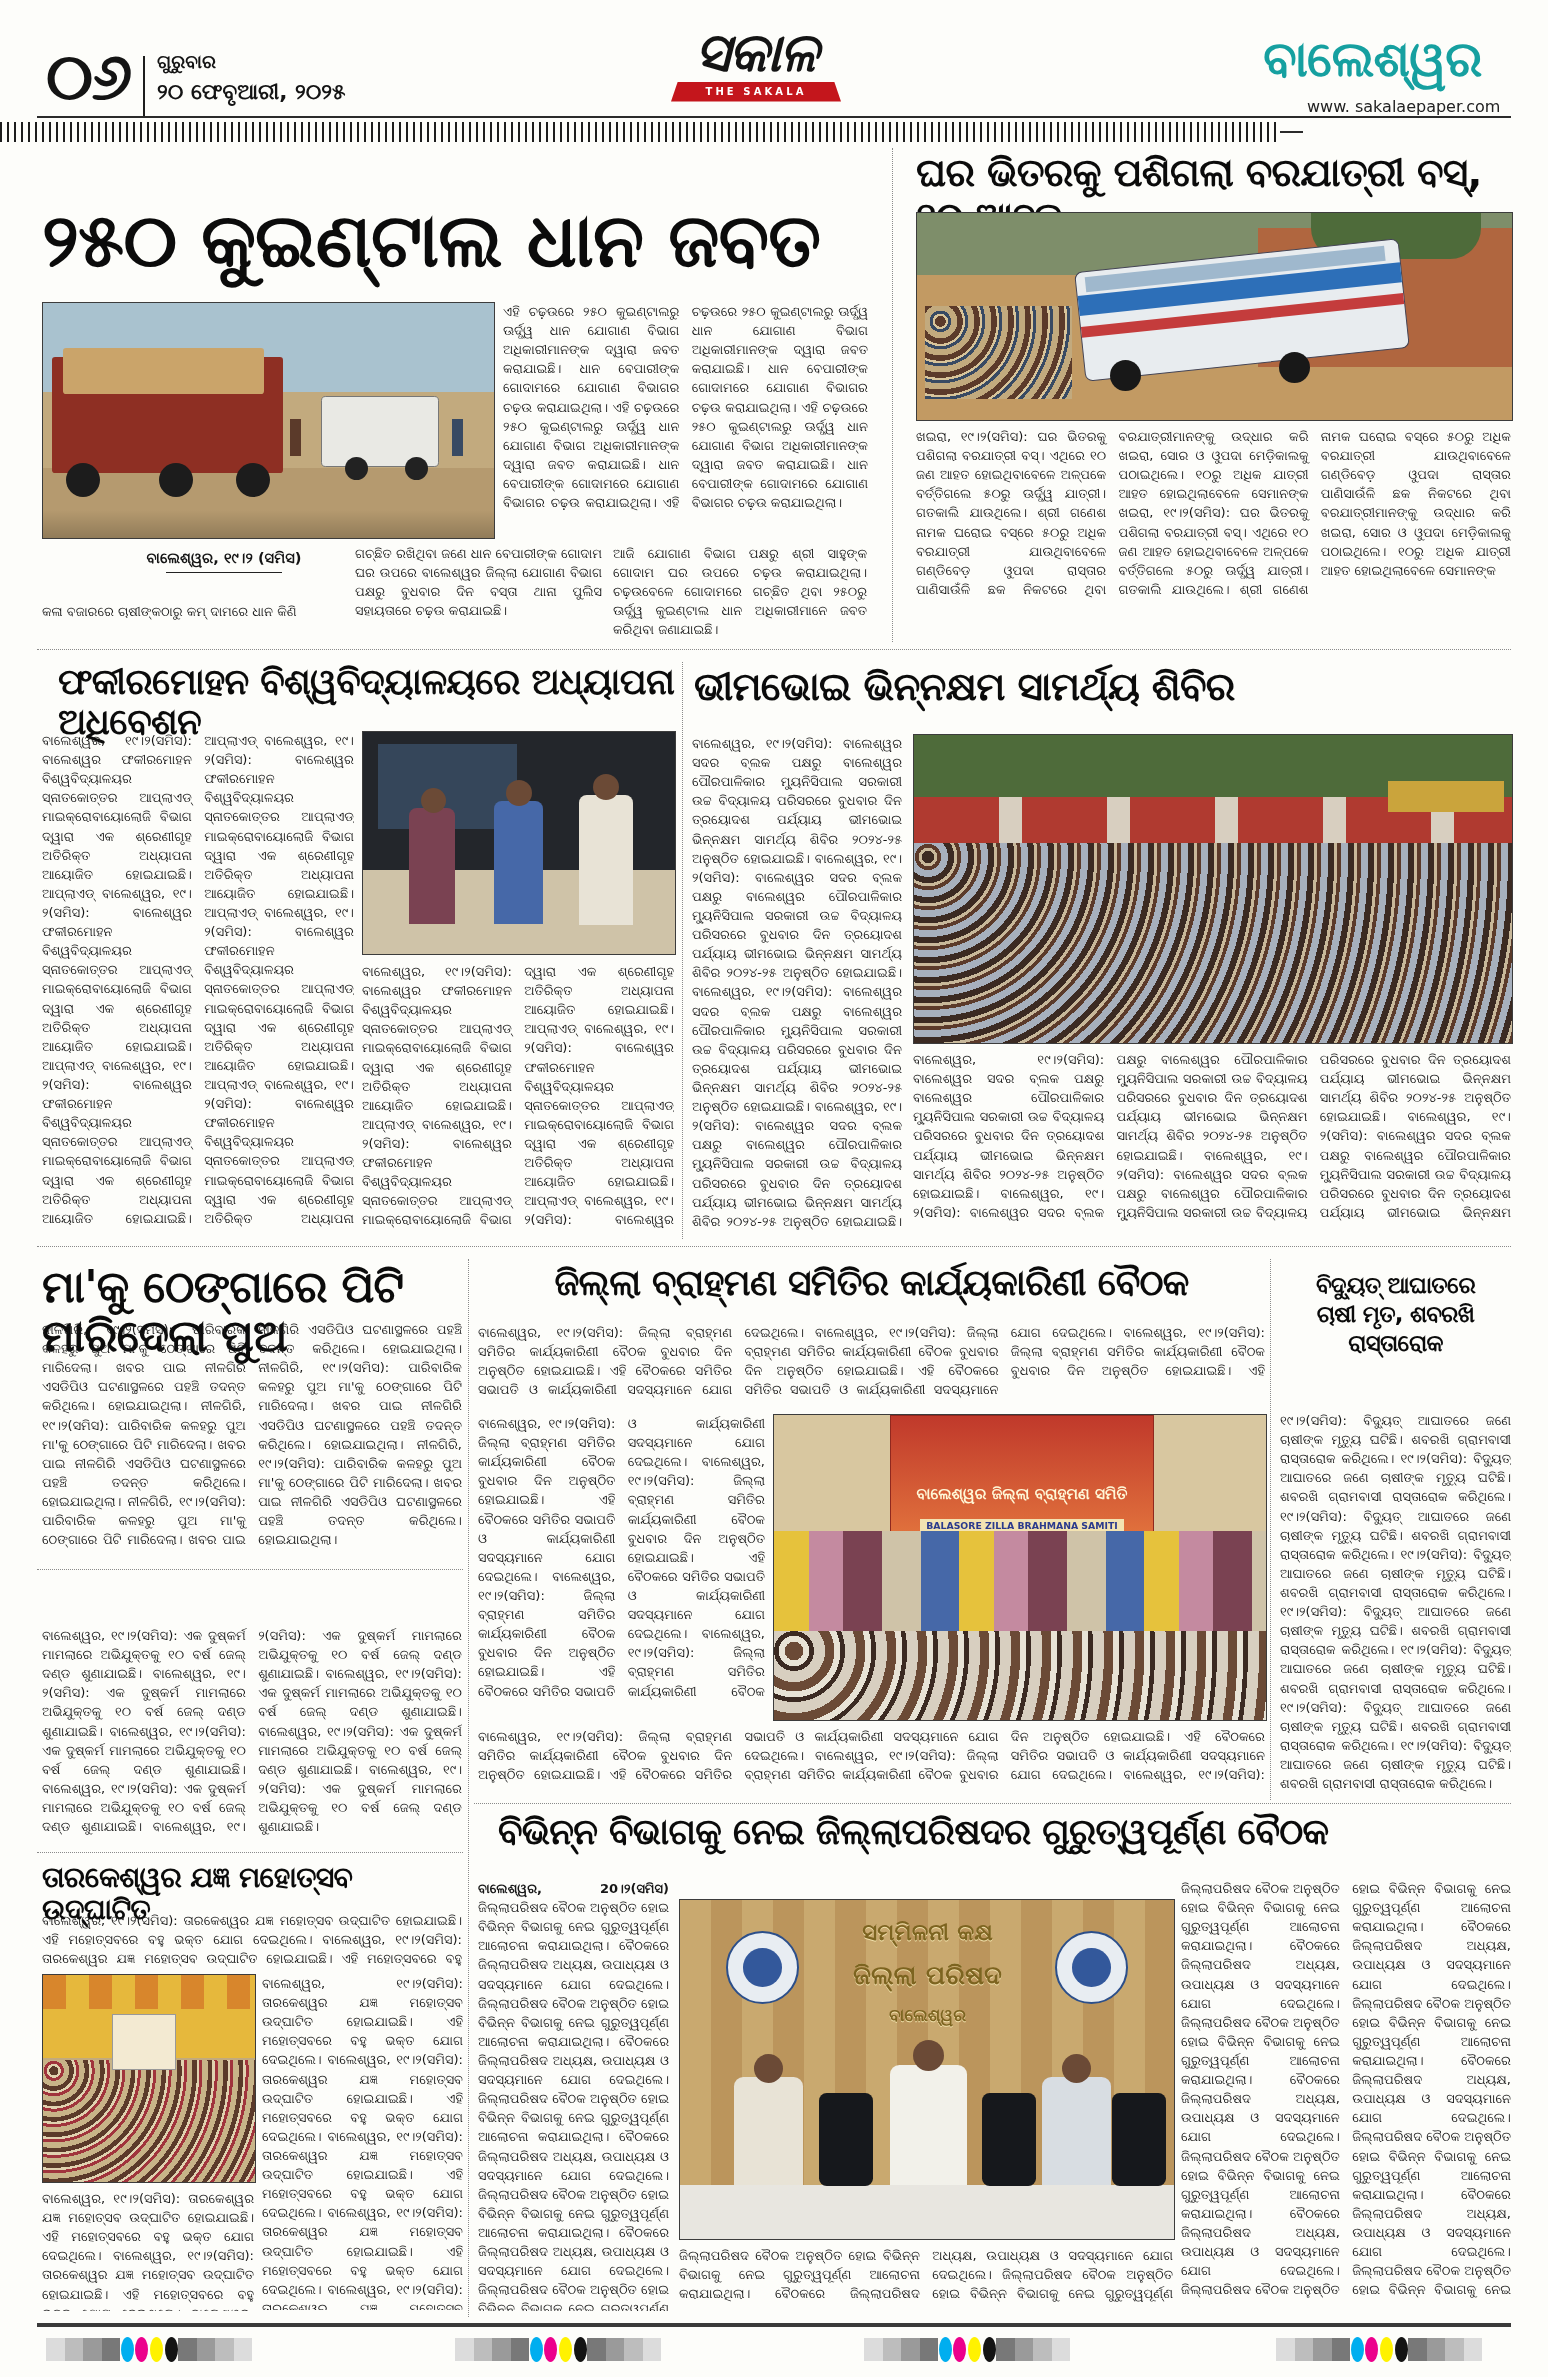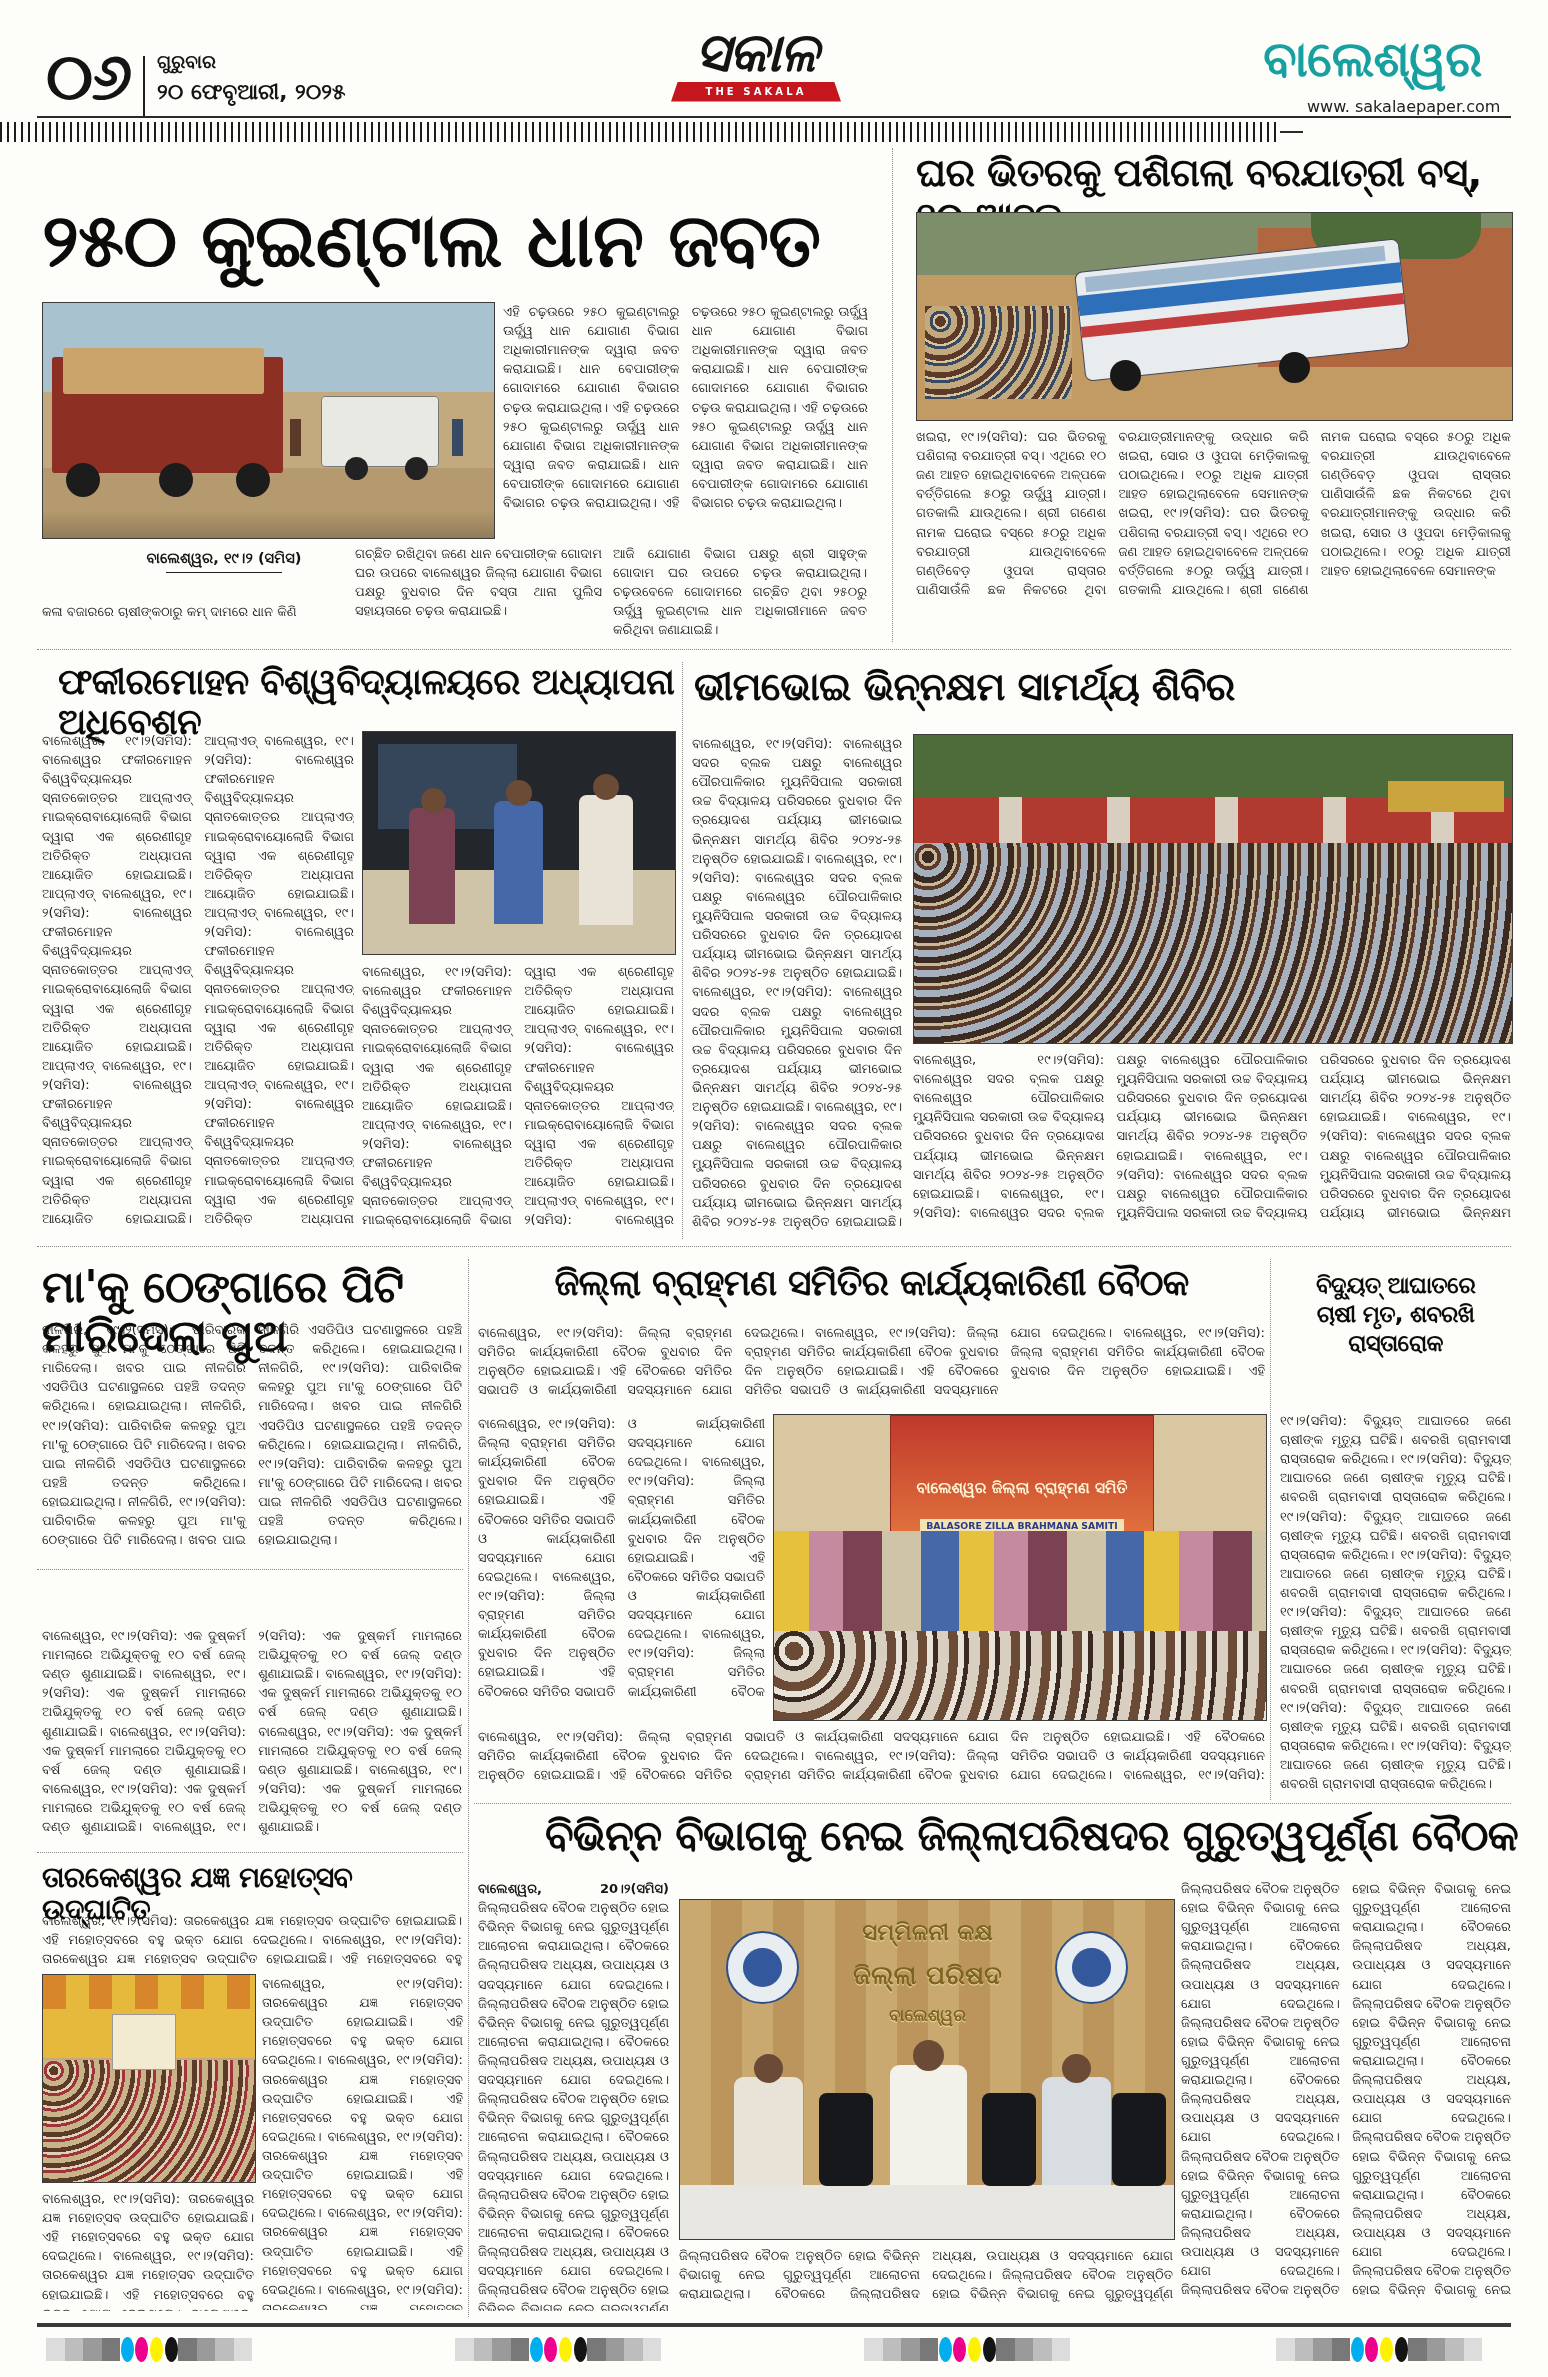--- a/index.html
+++ b/index.html
@@ -170,40 +170,40 @@
   <div class="abs headline" style="left:478px;top:1263px;width:787px;font-size:36px;text-align:center;">ଜିଲ୍ଲା ବ୍ରାହ୍ମଣ ସମିତିର କାର୍ଯ୍ୟକାରିଣୀ ବୈଠକ</div>
 
   <div class="abs bodytext cols3" style="left:478px;top:1323px;width:787px;height:85px;">ବାଲେଶ୍ୱର, ୧୯।୨(ସମିସ): ଜିଲ୍ଲା ବ୍ରାହ୍ମଣ ସମିତିର କାର୍ଯ୍ୟକାରିଣୀ ବୈଠକ ବୁଧବାର ଦିନ ଅନୁଷ୍ଠିତ ହୋଇଯାଇଛି। ଏହି ବୈଠକରେ ସମିତିର ସଭାପତି ଓ କାର୍ଯ୍ୟକାରିଣୀ ସଦସ୍ୟମାନେ ଯୋଗ ଦେଇଥିଲେ। ବାଲେଶ୍ୱର, ୧୯।୨(ସମିସ): ଜିଲ୍ଲା ବ୍ରାହ୍ମଣ ସମିତିର କାର୍ଯ୍ୟକାରିଣୀ ବୈଠକ ବୁଧବାର ଦିନ ଅନୁଷ୍ଠିତ ହୋଇଯାଇଛି। ଏହି ବୈଠକରେ ସମିତିର ସଭାପତି ଓ କାର୍ଯ୍ୟକାରିଣୀ ସଦସ୍ୟମାନେ ଯୋଗ ଦେଇଥିଲେ। ବାଲେଶ୍ୱର, ୧୯।୨(ସମିସ): ଜିଲ୍ଲା ବ୍ରାହ୍ମଣ ସମିତିର କାର୍ଯ୍ୟକାରିଣୀ ବୈଠକ ବୁଧବାର ଦିନ ଅନୁଷ୍ଠିତ ହୋଇଯାଇଛି। ଏହି ବୈଠକରେ ସମିତିର ସଭାପତି ଓ କାର୍ଯ୍ୟକାରିଣୀ ସଦସ୍ୟମାନେ ଯୋଗ ଦେଇଥିଲେ।</div>
 
   <div class="abs bodytext cols2" style="left:478px;top:1414px;width:287px;height:305px;">ବାଲେଶ୍ୱର, ୧୯।୨(ସମିସ): ଜିଲ୍ଲା ବ୍ରାହ୍ମଣ ସମିତିର କାର୍ଯ୍ୟକାରିଣୀ ବୈଠକ ବୁଧବାର ଦିନ ଅନୁଷ୍ଠିତ ହୋଇଯାଇଛି। ଏହି ବୈଠକରେ ସମିତିର ସଭାପତି ଓ କାର୍ଯ୍ୟକାରିଣୀ ସଦସ୍ୟମାନେ ଯୋଗ ଦେଇଥିଲେ। ବାଲେଶ୍ୱର, ୧୯।୨(ସମିସ): ଜିଲ୍ଲା ବ୍ରାହ୍ମଣ ସମିତିର କାର୍ଯ୍ୟକାରିଣୀ ବୈଠକ ବୁଧବାର ଦିନ ଅନୁଷ୍ଠିତ ହୋଇଯାଇଛି। ଏହି ବୈଠକରେ ସମିତିର ସଭାପତି ଓ କାର୍ଯ୍ୟକାରିଣୀ ସଦସ୍ୟମାନେ ଯୋଗ ଦେଇଥିଲେ। ବାଲେଶ୍ୱର, ୧୯।୨(ସମିସ): ଜିଲ୍ଲା ବ୍ରାହ୍ମଣ ସମିତିର କାର୍ଯ୍ୟକାରିଣୀ ବୈଠକ ବୁଧବାର ଦିନ ଅନୁଷ୍ଠିତ ହୋଇଯାଇଛି। ଏହି ବୈଠକରେ ସମିତିର ସଭାପତି ଓ କାର୍ଯ୍ୟକାରିଣୀ ସଦସ୍ୟମାନେ ଯୋଗ ଦେଇଥିଲେ। ବାଲେଶ୍ୱର, ୧୯।୨(ସମିସ): ଜିଲ୍ଲା ବ୍ରାହ୍ମଣ ସମିତିର କାର୍ଯ୍ୟକାରିଣୀ ବୈଠକ ବୁଧବାର ଦିନ ଅନୁଷ୍ଠିତ ହୋଇଯାଇଛି। ଏହି ବୈଠକରେ ସମିତିର ସଭାପତି ଓ କାର୍ଯ୍ୟକାରିଣୀ ସଦସ୍ୟମାନେ ଯୋଗ ଦେଇଥିଲେ। ବାଲେଶ୍ୱର, ୧୯।୨(ସମିସ): ଜିଲ୍ଲା ବ୍ରାହ୍ମଣ ସମିତିର କାର୍ଯ୍ୟକାରିଣୀ ବୈଠକ ବୁଧବାର ଦିନ ଅନୁଷ୍ଠିତ ହୋଇଯାଇଛି। ଏହି ବୈଠକରେ ସମିତିର ସଭାପତି ଓ କାର୍ଯ୍ୟକାରିଣୀ ସଦସ୍ୟମାନେ ଯୋଗ ଦେଇଥିଲେ।</div>
 
   <div class="abs photo" style="left:773px;top:1414px;width:492px;height:305px;background:#d8c7a0;">
     <div class="abs" style="left:116px;top:0;width:262px;height:116px;background:linear-gradient(#c0392b,#e0703c);
          display:flex;flex-direction:column;align-items:center;justify-content:flex-end;border:1.5px solid #90281e;">
       <div style="color:#fff8d8;font-size:15.4px;font-weight:bold;">ବାଲେଶ୍ୱର ଜିଲ୍ଲା ବ୍ରାହ୍ମଣ ସମିତି</div>
-      <div style="color:#2b3a8c;background:#f3e3b2;padding:0.8px 6.2px;font-size:9.3px;font-weight:bold;margin-top:22px;">BALASORE ZILLA BRAHMANA SAMITI</div>
+      <div style="color:#2b3a8c;background:#f3e3b2;padding:0.8px 6.2px;font-size:9.3px;font-weight:bold;margin-top:16px;">BALASORE ZILLA BRAHMANA SAMITI</div>
     </div>
     <div class="abs" style="left:0;top:116px;width:100%;height:100px;
          background:repeating-linear-gradient(90deg,#e6c23c 0 35px,#c48aa0 35px 69px,#7a4252 69px 108px,#cfc3a8 108px 147px,#4668a8 147px 185px);"></div>
     <div class="abs" style="left:0;top:216px;width:100%;height:89px;
          background:repeating-radial-gradient(circle at 20px 20px,#6b4a36 0 9.3px,#e8e3d6 9.3px 15.4px,#3b2a22 15.4px 20px,#d8cfc0 20px 31px);"></div>
   </div>
 
   <div class="abs bodytext cols3" style="left:478px;top:1727px;width:787px;height:68px;">ବାଲେଶ୍ୱର, ୧୯।୨(ସମିସ): ଜିଲ୍ଲା ବ୍ରାହ୍ମଣ ସମିତିର କାର୍ଯ୍ୟକାରିଣୀ ବୈଠକ ବୁଧବାର ଦିନ ଅନୁଷ୍ଠିତ ହୋଇଯାଇଛି। ଏହି ବୈଠକରେ ସମିତିର ସଭାପତି ଓ କାର୍ଯ୍ୟକାରିଣୀ ସଦସ୍ୟମାନେ ଯୋଗ ଦେଇଥିଲେ। ବାଲେଶ୍ୱର, ୧୯।୨(ସମିସ): ଜିଲ୍ଲା ବ୍ରାହ୍ମଣ ସମିତିର କାର୍ଯ୍ୟକାରିଣୀ ବୈଠକ ବୁଧବାର ଦିନ ଅନୁଷ୍ଠିତ ହୋଇଯାଇଛି। ଏହି ବୈଠକରେ ସମିତିର ସଭାପତି ଓ କାର୍ଯ୍ୟକାରିଣୀ ସଦସ୍ୟମାନେ ଯୋଗ ଦେଇଥିଲେ। ବାଲେଶ୍ୱର, ୧୯।୨(ସମିସ): ଜିଲ୍ଲା ବ୍ରାହ୍ମଣ ସମିତିର କାର୍ଯ୍ୟକାରିଣୀ ବୈଠକ ବୁଧବାର ଦିନ ଅନୁଷ୍ଠିତ ହୋଇଯାଇଛି। ଏହି ବୈଠକରେ ସମିତିର ସଭାପତି ଓ କାର୍ଯ୍ୟକାରିଣୀ ସଦସ୍ୟମାନେ ଯୋଗ ଦେଇଥିଲେ।</div>
 
   <div class="abs headline" style="left:1280px;top:1271px;width:231px;font-size:23px;text-align:center;line-height:1.25;">
     <div>ବିଦ୍ୟୁତ୍ ଆଘାତରେ</div>
     <div>ଚାଷୀ ମୃତ, ଶବରଖି</div>
     <div>ରାସ୍ତାରୋକ</div>
   </div>
   <div class="abs bodytext" style="left:1280px;top:1411px;width:231px;height:384px;">୧୯।୨(ସମିସ): ବିଦ୍ୟୁତ୍ ଆଘାତରେ ଜଣେ ଚାଷୀଙ୍କ ମୃତ୍ୟୁ ଘଟିଛି। ଶବରଖି ଗ୍ରାମବାସୀ ରାସ୍ତାରୋକ କରିଥିଲେ। ୧୯।୨(ସମିସ): ବିଦ୍ୟୁତ୍ ଆଘାତରେ ଜଣେ ଚାଷୀଙ୍କ ମୃତ୍ୟୁ ଘଟିଛି। ଶବରଖି ଗ୍ରାମବାସୀ ରାସ୍ତାରୋକ କରିଥିଲେ। ୧୯।୨(ସମିସ): ବିଦ୍ୟୁତ୍ ଆଘାତରେ ଜଣେ ଚାଷୀଙ୍କ ମୃତ୍ୟୁ ଘଟିଛି। ଶବରଖି ଗ୍ରାମବାସୀ ରାସ୍ତାରୋକ କରିଥିଲେ। ୧୯।୨(ସମିସ): ବିଦ୍ୟୁତ୍ ଆଘାତରେ ଜଣେ ଚାଷୀଙ୍କ ମୃତ୍ୟୁ ଘଟିଛି। ଶବରଖି ଗ୍ରାମବାସୀ ରାସ୍ତାରୋକ କରିଥିଲେ। ୧୯।୨(ସମିସ): ବିଦ୍ୟୁତ୍ ଆଘାତରେ ଜଣେ ଚାଷୀଙ୍କ ମୃତ୍ୟୁ ଘଟିଛି। ଶବରଖି ଗ୍ରାମବାସୀ ରାସ୍ତାରୋକ କରିଥିଲେ। ୧୯।୨(ସମିସ): ବିଦ୍ୟୁତ୍ ଆଘାତରେ ଜଣେ ଚାଷୀଙ୍କ ମୃତ୍ୟୁ ଘଟିଛି। ଶବରଖି ଗ୍ରାମବାସୀ ରାସ୍ତାରୋକ କରିଥିଲେ। ୧୯।୨(ସମିସ): ବିଦ୍ୟୁତ୍ ଆଘାତରେ ଜଣେ ଚାଷୀଙ୍କ ମୃତ୍ୟୁ ଘଟିଛି। ଶବରଖି ଗ୍ରାମବାସୀ ରାସ୍ତାରୋକ କରିଥିଲେ। ୧୯।୨(ସମିସ): ବିଦ୍ୟୁତ୍ ଆଘାତରେ ଜଣେ ଚାଷୀଙ୍କ ମୃତ୍ୟୁ ଘଟିଛି। ଶବରଖି ଗ୍ରାମବାସୀ ରାସ୍ତାରୋକ କରିଥିଲେ।</div>
 
   <div class="abs dotted-h" style="left:474px;top:1803px;width:1037px;"></div>
 
-  <div class="abs headline" style="left:485px;top:1812px;width:1033px;font-size:42px;text-align:right;">ବିଭିନ୍ନ ବିଭାଗକୁ ନେଇ ଜିଲ୍ଲାପରିଷଦର ଗୁରୁତ୍ୱପୂର୍ଣ୍ଣ ବୈଠକ</div>
+  <div class="abs headline" style="left:498px;top:1812px;width:1033px;font-size:36px;text-align:left;">ବିଭିନ୍ନ ବିଭାଗକୁ ନେଇ ଜିଲ୍ଲାପରିଷଦର ଗୁରୁତ୍ୱପୂର୍ଣ୍ଣ ବୈଠକ</div>
 
   <div class="abs bodytext" style="left:478px;top:1879px;width:191px;height:432px;">
     <span style="font-weight:bold;">ବାଲେଶ୍ୱର, 20।୨(ସମିସ)</span>
     <span>ଜିଲ୍ଲାପରିଷଦ ବୈଠକ ଅନୁଷ୍ଠିତ ହୋଇ ବିଭିନ୍ନ ବିଭାଗକୁ ନେଇ ଗୁରୁତ୍ୱପୂର୍ଣ୍ଣ ଆଲୋଚନା କରାଯାଇଥିଲା। ବୈଠକରେ ଜିଲ୍ଲାପରିଷଦ ଅଧ୍ୟକ୍ଷ, ଉପାଧ୍ୟକ୍ଷ ଓ ସଦସ୍ୟମାନେ ଯୋଗ ଦେଇଥିଲେ। ଜିଲ୍ଲାପରିଷଦ ବୈଠକ ଅନୁଷ୍ଠିତ ହୋଇ ବିଭିନ୍ନ ବିଭାଗକୁ ନେଇ ଗୁରୁତ୍ୱପୂର୍ଣ୍ଣ ଆଲୋଚନା କରାଯାଇଥିଲା। ବୈଠକରେ ଜିଲ୍ଲାପରିଷଦ ଅଧ୍ୟକ୍ଷ, ଉପାଧ୍ୟକ୍ଷ ଓ ସଦସ୍ୟମାନେ ଯୋଗ ଦେଇଥିଲେ। ଜିଲ୍ଲାପରିଷଦ ବୈଠକ ଅନୁଷ୍ଠିତ ହୋଇ ବିଭିନ୍ନ ବିଭାଗକୁ ନେଇ ଗୁରୁତ୍ୱପୂର୍ଣ୍ଣ ଆଲୋଚନା କରାଯାଇଥିଲା। ବୈଠକରେ ଜିଲ୍ଲାପରିଷଦ ଅଧ୍ୟକ୍ଷ, ଉପାଧ୍ୟକ୍ଷ ଓ ସଦସ୍ୟମାନେ ଯୋଗ ଦେଇଥିଲେ। ଜିଲ୍ଲାପରିଷଦ ବୈଠକ ଅନୁଷ୍ଠିତ ହୋଇ ବିଭିନ୍ନ ବିଭାଗକୁ ନେଇ ଗୁରୁତ୍ୱପୂର୍ଣ୍ଣ ଆଲୋଚନା କରାଯାଇଥିଲା। ବୈଠକରେ ଜିଲ୍ଲାପରିଷଦ ଅଧ୍ୟକ୍ଷ, ଉପାଧ୍ୟକ୍ଷ ଓ ସଦସ୍ୟମାନେ ଯୋଗ ଦେଇଥିଲେ। ଜିଲ୍ଲାପରିଷଦ ବୈଠକ ଅନୁଷ୍ଠିତ ହୋଇ ବିଭିନ୍ନ ବିଭାଗକୁ ନେଇ ଗୁରୁତ୍ୱପୂର୍ଣ୍ଣ ଆଲୋଚନା କରାଯାଇଥିଲା। ବୈଠକରେ ଜିଲ୍ଲାପରିଷଦ ଅଧ୍ୟକ୍ଷ, ଉପାଧ୍ୟକ୍ଷ ଓ ସଦସ୍ୟମାନେ ଯୋଗ ଦେଇଥିଲେ।</span>
   </div>
 
   <div class="abs photo" style="left:679px;top:1899px;width:494px;height:339px;
        background:repeating-linear-gradient(90deg,#c9a96f 0 31px,#bb955c 31px 62px);">
     <div class="emblem" style="left:46px;top:31px;width:69px;height:69px;"></div>
     <div class="emblem" style="right:46px;top:31px;width:69px;height:69px;"></div>

